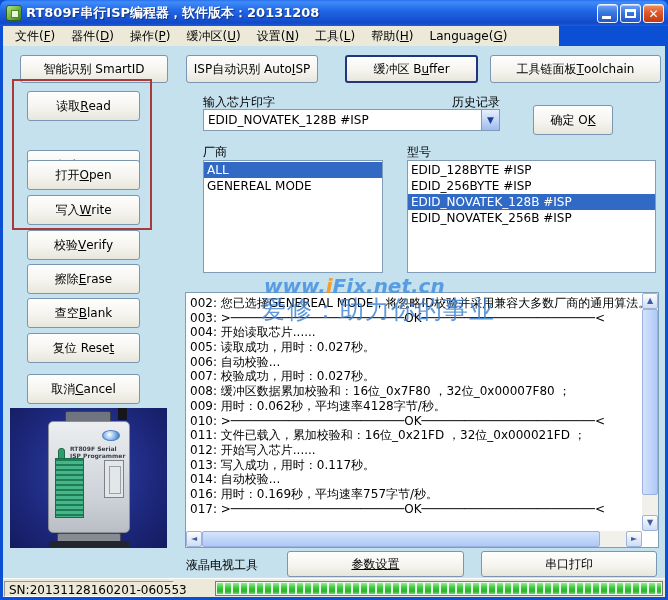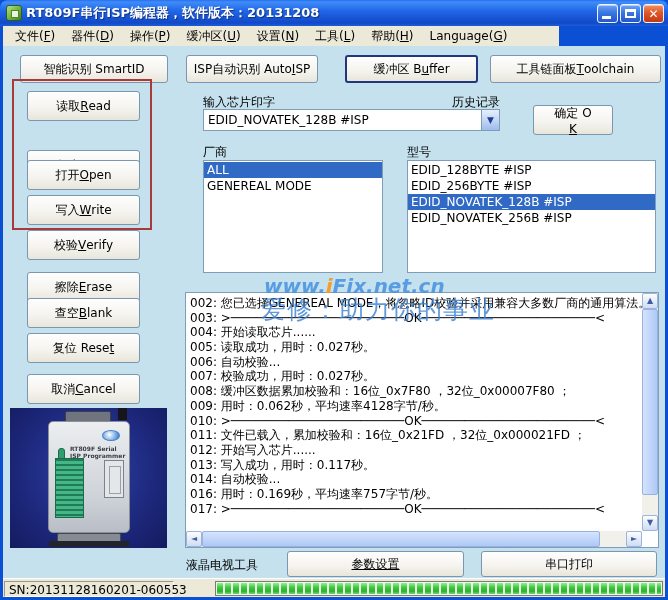--- a/index.html
+++ b/index.html
@@ -156,21 +156,21 @@
     <button class="xpbtn" style="left:24px;top:149px;width:113px;height:30px;">
         <span>写入 </span>
         <u>W</u>
         <span>rite</span>
       </button>
     <button class="xpbtn" style="left:24px;top:184px;width:113px;height:30px;">
         <span>校验 </span>
         <u>V</u>
         <span>erify</span>
       </button>
-    <button class="xpbtn" style="left:24px;top:218px;width:113px;height:30px;margin-top:8px;">
+    <button class="xpbtn" style="left:24px;top:218px;width:113px;height:30px;">
         <span>擦除 </span>
         <u>E</u>
         <span>rase</span>
       </button>
     <button class="xpbtn" style="left:24px;top:252px;width:113px;height:30px;">
         <span>查空 </span>
         <u>B</u>
         <span>lank</span>
       </button>
     <button class="xpbtn" style="left:24px;top:287px;width:113px;height:30px;">
@@ -183,21 +183,21 @@
         <u>C</u>
         <span>ancel</span>
       </button>
 
     <div class="lbl" style="left:200px;top:48px;">输入芯片印字</div>
     <div class="lbl" style="left:449px;top:48px;">历史记录</div>
     <div class="combo">
       <div class="val">EDID_NOVATEK_128B #ISP</div>
       <div class="drop">▼</div>
     </div>
-    <button class="xpbtn" style="left:530px;top:59px;width:80px;height:30px;flex-direction:column;">
+    <button class="xpbtn" style="left:530px;top:59px;width:80px;height:30px;">
         <span>确定 O</span>
         <u>K</u>
         <span></span>
       </button>
 
     <div class="lbl" style="left:200px;top:98px;">厂商</div>
     <div class="lbl" style="left:404px;top:98px;">型号</div>
     <div class="listbox" style="left:200px;top:114px;width:180px;height:113px;">
       <div class="row sel">ALL</div>
       <div class="row">GENEREAL MODE</div>

